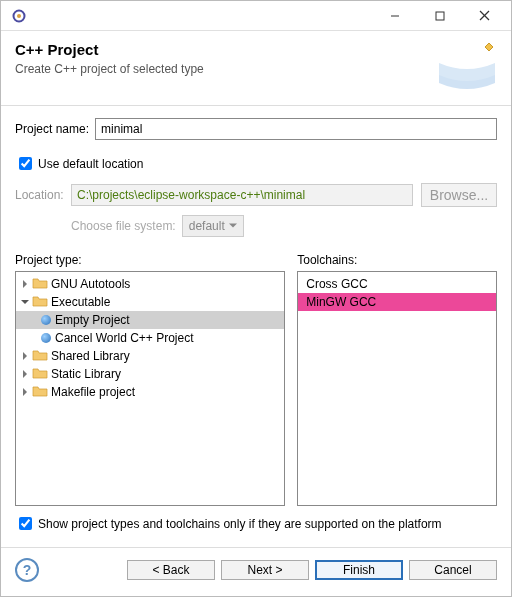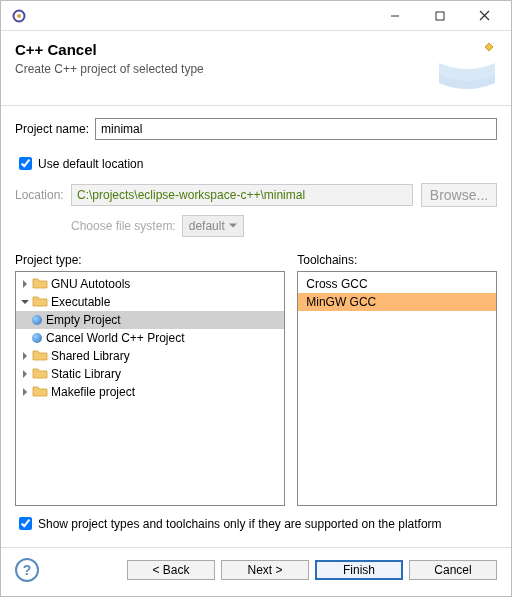--- a/index.html
+++ b/index.html
@@ -159,39 +159,39 @@
   align-items: center;
   height: 18px;
   padding: 0 2px;
 }
 .tree-row.sel { background: #d0d0d0; }
 .toolchain-row {
   height: 18px;
   padding: 0 8px;
   display: flex; align-items: center;
 }
-.toolchain-row.sel { background: #fdba74; }
+.toolchain-row.sel { background: #ec4899; }
 .twisty {
   width: 14px; height: 14px;
   display: flex; align-items: center; justify-content: center;
   color: #555;
 }
 .twisty.blank { visibility: hidden; }
 .folder-icon {
   width: 16px; height: 14px;
   margin-right: 3px;
 }
 .dot-icon {
   width: 10px; height: 10px;
   margin: 0 4px 0 2px;
   border-radius: 50%;
   background: radial-gradient(circle at 35% 35%, #9bd0ff, #2a6fb8);
   flex-shrink: 0;
 }
-.indent1 { padding-left: 0; align-items: center; }
+.indent1 { padding-left: 9px; align-items: center; }
 .show-chk {
   display: flex;
   align-items: center;
   margin: 8px 0 4px 0;
 }
 .show-chk input { margin-right: 6px; }
 .sep {
   height: 1px;
   background: #ddd;
   margin: 4px 0 0 0;
@@ -252,21 +252,21 @@
     <div class="titlebar-btn">
       <svg width="11" height="11">
           <line x1="1" y1="1" x2="10" y2="10" stroke="#333" stroke-width="1.3"></line>
           <line x1="10" y1="1" x2="1" y2="10" stroke="#333" stroke-width="1.3"></line>
         </svg>
     </div>
   </div>
 
   <div class="header">
     <div class="header-text">
-      <div class="header-title">C++ Cancel</div>
+      <div class="header-title">C++ Project</div>
       <div class="header-sub">Create C++ project of selected type</div>
     </div>
     <div class="header-img">
       <svg width="60" height="50" viewBox="0 0 60 50">
         <path d="M2 42 Q30 54 58 42 L58 28 Q30 40 2 28 Z" fill="#bcd6ef" opacity="0.7"></path>
         <path d="M2 34 Q30 46 58 34 L58 22 Q30 34 2 22 Z" fill="#d9e8f6"></path>
         <path d="M48 6 L52 2 L56 6 L52 10 Z" fill="#f2c14a" stroke="#c99a2a"></path>
       </svg>
     </div>
   </div>

